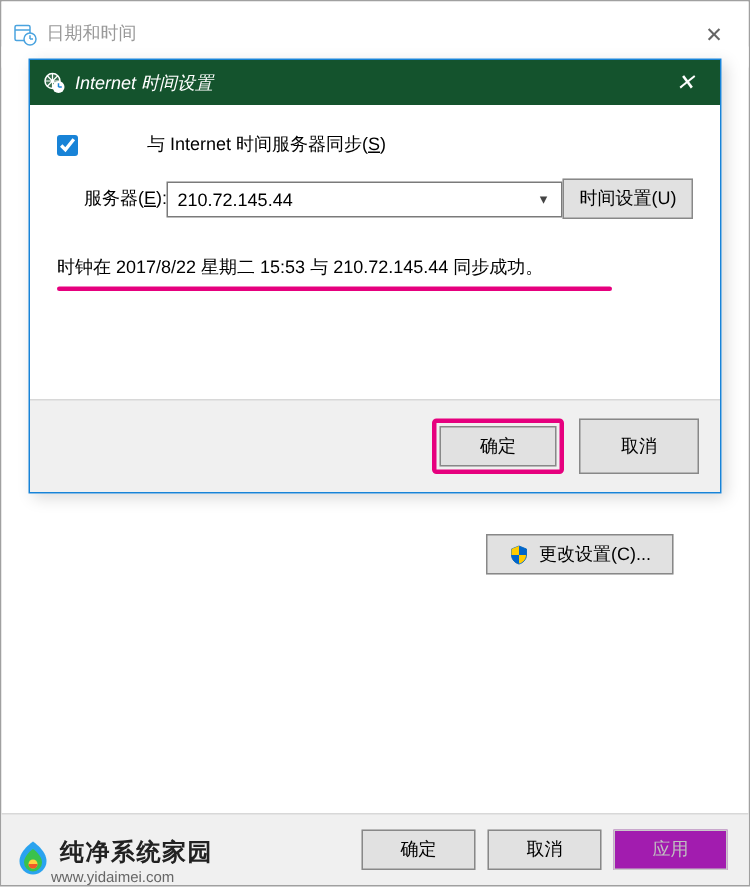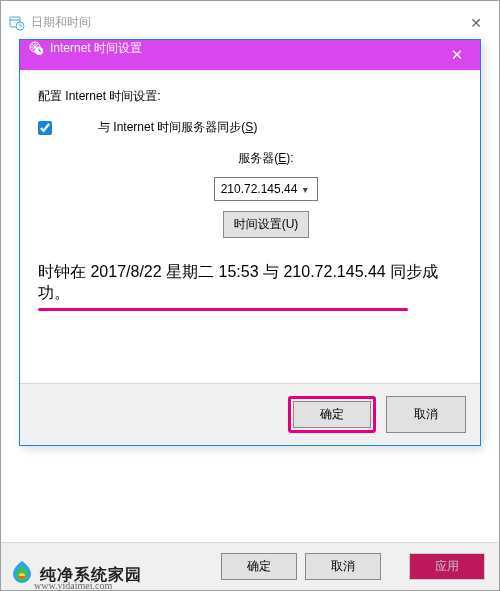--- a/index.html
+++ b/index.html
@@ -47,24 +47,26 @@
   .inner-window {
     position:absolute;
     left:18px; top:8px;
     width:462px;
     border:1px solid #1883d7;
     background:#fff;
     box-shadow: 3px 3px 10px rgba(0,0,0,0.15);
   }
   .inner-titlebar {
     height:30px;
-    background:#d946ef;
+    background:#14532d;
     color:#fff;
     display:flex;
+    align-items:center;
     padding:0 0 0 8px;
+    font-style:italic;
   }
   .inner-titlebar .icon { width:16px;height:16px;margin-right:6px; display:flex;align-items:center;justify-content:center; }
   .inner-titlebar .title { flex:1; font-size:12px; }
   .inner-titlebar .close {
     width:46px; height:30px; display:flex; align-items:center; justify-content:center;
     font-size:15px; color:#fff;
   }
 
   .inner-content {
     padding: 18px 18px 14px 18px;
@@ -77,21 +79,21 @@
     display:flex; align-items:center; margin-bottom:14px;gap:40px;
   }
   .checkbox-row input[type=checkbox]{
     width:14px; height:14px; margin:0 6px 0 0;
     accent-color:#1883d7;
   }
   .checkbox-row label { text-decoration: none; }
   .checkbox-row label .ul { text-decoration: underline; }
 
   .server-row {
-    display:flex; align-items:center; gap:10px; margin: 8px 0 24px 32px; flex-direction: column;
+    display:flex; align-items:center; margin: 8px 0 24px 18px;
   }
   .server-row .lbl { white-space:nowrap; }
   .server-combo {
     flex:1;
     height:24px;
     border:1px solid #7a7a7a;
     background:#fff;
     display:flex; align-items:center;
     padding:0 4px 0 6px;
     position:relative;
@@ -107,21 +109,21 @@
     padding:4px 10px;
     min-width:86px;
     text-align:center;
     font-size:12px;
     font-family:inherit;
   }
   .btn.small { min-width:80px; }
 
   .status-line {
     margin: 0 0 4px 0;
-    font-size:16px;
+    font-size:12px;
   }
   .status-underline {
     height:3px;
     background: linear-gradient(90deg,#e6007e,#e6007e);
     border-radius:2px;
     margin: 0 0 58px 0;
     width: 370px;
   }
 
   .inner-footer {
@@ -156,30 +158,29 @@
     position:absolute;
     left:0; right:0; bottom:0;
     height:48px;
     border-top:1px solid #d8d8d8;
     background:#f0f0f0;
     display:flex; align-items:center; justify-content:flex-end;
     gap:8px; padding:0 14px;
   }
   .outer-footer .btn { min-width:76px; }
   .outer-footer .btn.ghost {
-    color:#c0c0c0; border-color:#c9c9c9; background:#be185d;margin-left:20px;
+    color:#c0c0c0; border-color:#c9c9c9; background:#a21caf;
   }
 
   .watermark {
     position:absolute;
     left:8px; bottom:5px;
-    display:flex;align-items:flex-end;gap:4px;
+    display:flex;align-items:flex-start;gap:4px;
     color:#222;font-size:16px;font-weight:600;
     letter-spacing:1px;
-    font-family:Liberation Serif, serif;
   }
   .watermark .url{
     position:absolute; left:26px; top:22px;
     font-size:10px;color:#666;font-weight:400;letter-spacing:0;
   }
   .wm-icon{width:28px;height:28px;}
 </style>
 </head>
 <body>
 
@@ -209,21 +210,20 @@
             <circle cx="11" cy="11" r="4" fill="#fff"></circle>
             <line x1="11" y1="11" x2="11" y2="8.5" stroke="#1883d7"></line>
             <line x1="11" y1="11" x2="13.2" y2="11" stroke="#1883d7"></line>
           </svg>
         </span>
         <span class="title">Internet 时间设置</span>
         <span class="close">✕</span>
       </div>
 
       <div class="inner-content">
-        <div class="section-label">配置 Internet 时间设置:</div>
 
         <div class="checkbox-row">
           <input type="checkbox" id="syncChk" checked="" style="">
           <label for="syncChk"><span>与 Internet 时间服务器同步(</span><span class="ul">S</span><span>)</span></label>
         </div>
 
         <div class="server-row">
           <span class="lbl"><span>服务器(</span><span style="text-decoration:underline">E</span><span>):</span></span>
           <div class="server-combo">
             <span class="val">210.72.145.44</span>
@@ -239,20 +239,31 @@
       </div>
 
       <div class="inner-footer">
         <span class="highlight-box">
           <button class="btn small">确定</button>
         </span>
         <button class="btn small">取消</button>
       </div>
     </div>
 
+    <div class="outer-change-settings">
+      <span class="shield-icon">
+        <svg viewBox="0 0 14 14" width="14" height="14">
+          <path d="M7 1 L12 3 V7 C12 10 9.5 12.5 7 13 C4.5 12.5 2 10 2 7 V3 Z" fill="#ffcc00" stroke="#0066cc" stroke-width="0.6"></path>
+          <path d="M7 1 L12 3 V7 L7 7 Z" fill="#0066cc"></path>
+          <path d="M7 7 L2 7 V3 L7 1 Z" fill="#ffcc00"></path>
+          <path d="M7 7 L7 13 C4.5 12.5 2 10 2 7 Z" fill="#0066cc"></path>
+        </svg>
+      </span>
+      <span>更改设置(C)...</span>
+    </div>
 
     <div class="outer-footer">
       <button class="btn">确定</button>
       <button class="btn">取消</button>
       <button class="btn ghost">应用</button>
     </div>
   </div>
 </div>
 
 <div class="watermark">

